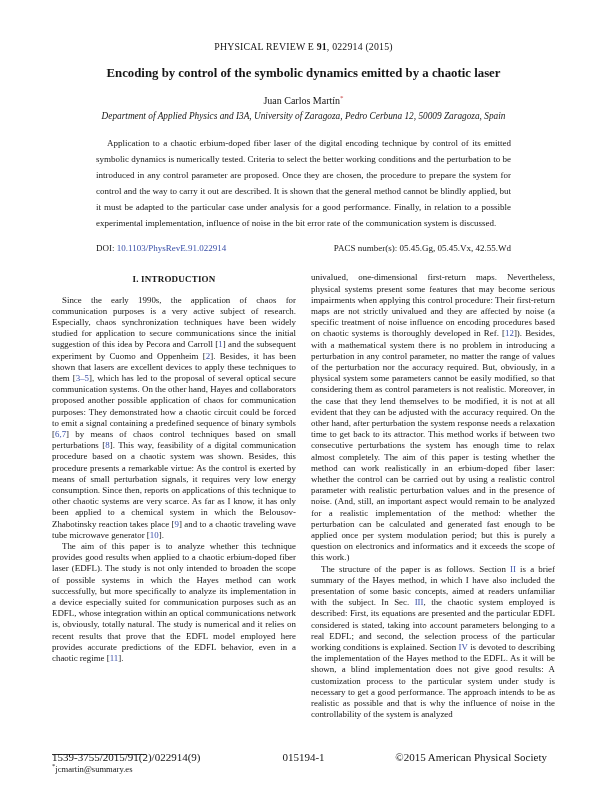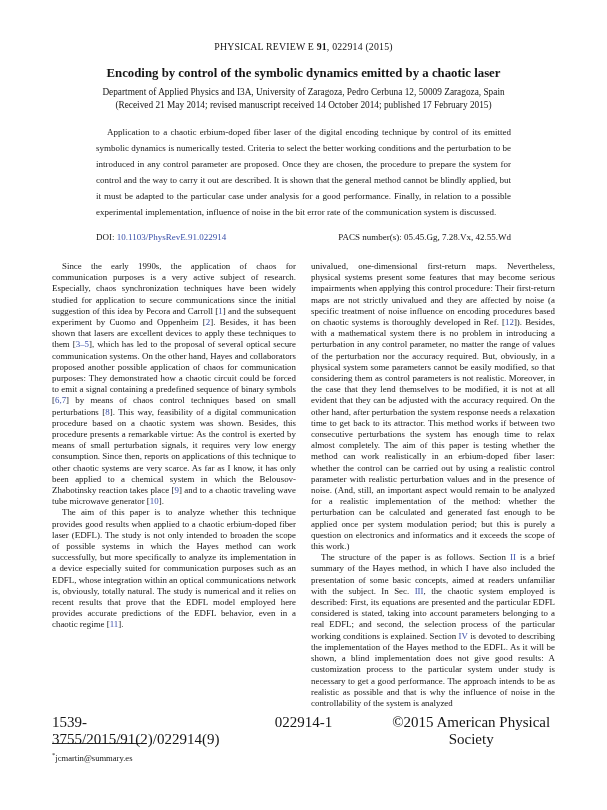--- a/index.html
+++ b/index.html
@@ -17,21 +17,21 @@
     padding: 41px 52px 0 52px;
   }
   .journal-line { text-align: center; font-size: 9.8px; letter-spacing: 0.2px; }
   .journal-line .vol { font-weight: 700; }
   .paper-title {
     text-align: center; font-size: 12.8px; font-weight: 700;
     margin: 14px 0 0 0; line-height: 1.25; font-family: Liberation Serif, serif;
   }
   .author-line { text-align: center; font-size: 10px; margin-top: 12px; }
   .author-line sup { font-size: 7px; color: #c43b3b; }
-  .affiliation { text-align: center; font-size: 9.3px; margin-top: 5px; }
+  .affiliation { text-align: center; font-style: italic; font-size: 9.3px; margin-top: 5px; }
   .received { text-align: center; font-size: 9.3px; margin-top: 3px; }
   .abstract {
     margin: 14px 44px 0 44px;
     font-size: 9px; line-height: 16px;
     text-align: justify; text-indent: 11px;
   }
   .doi-row {
     display: flex; justify-content: space-between;
     margin: 12px 44px 0 44px; font-size: 9px; text-align: right;
   }
@@ -49,70 +49,73 @@
   p.para { margin: 0; }
   p.para.indent { text-indent: 10px; }
   .ref-link { color: #3a50a8; cursor: pointer; font-family: Liberation Serif, serif; }
   .footnote-block { margin-top: auto; font-size: 8.6px; padding-bottom: 2px; }
   .footnote-rule {
     width: 94px; border: none; border-top: 1px solid #333;
     margin: 0 0 5px 0;
   }
   .footnote-block sup { font-size: 6.5px; }
   .footer {
-    position: absolute; left: 52px; right: 52px; bottom: 26px;
-    display: flex; font-size: 15px;
+    position: absolute; left: 52px; right: 52px; bottom: 11px;
+    display: flex; font-size: 11px;
   }
   .footer > span:nth-child(1) { flex: 1; text-align: left; }
   .footer > span:nth-child(2) { flex: 1; text-align: center; }
   .footer > span:nth-child(3) { flex: 1; text-align: center; }
 </style>
 </head>
 <body>
 
 <div class="page">
 
   <div class="journal-line">
     <span>PHYSICAL REVIEW E </span><span class="vol">91</span><span>, 022914 (2015)</span>
   </div>
 
   <h1 class="paper-title">Encoding by control of the symbolic dynamics emitted by a chaotic laser</h1>
 
+  <div class="author-line">
+    <span>Juan Carlos Martín</span><sup>*</sup>
+  </div>
 
   <div class="affiliation">Department of Applied Physics and I3A, University of Zaragoza, Pedro Cerbuna 12, 50009 Zaragoza, Spain</div>
 
-  <div class="received">(Received 21 May 2014; revised manuscript received 14 October 2014; published 17 February 2015)</div>
 
   <div class="abstract">Application to a chaotic erbium-doped fiber laser of the digital encoding technique by control of its emitted symbolic dynamics is numerically tested. Criteria to select the better working conditions and the perturbation to be introduced in any control parameter are proposed. Once they are chosen, the procedure to prepare the system for control and the way to carry it out are described. It is shown that the general method cannot be blindly applied, but it must be adapted to the particular case under analysis for a good performance. Finally, in relation to a possible experimental implementation, influence of noise in the bit error rate of the communication system is discussed.</div>
 
   <div class="doi-row">
     <span>
       <span>DOI: </span><span class="link-blue">10.1103/PhysRevE.91.022914</span>
     </span>
-    <span>PACS number(s):  05.45.Gg, 7.28.Vx, 42.55.Wd</span>
+    <span>PACS number(s):  05.45.Gg, 05.45.Vx, 42.55.Wd</span>
   </div>
 
   <div class="columns">
     <div class="col col-left">
+      <h2 class="section-heading">I. INTRODUCTION</h2>
       <div>
           <p class="para indent"><span>Since the early 1990s, the application of chaos for communication purposes is a very active subject of research. Especially, chaos synchronization techniques have been widely studied for application to secure communications since the initial suggestion of this idea by Pecora and Carroll [</span><span class="ref-link">1</span><span>] and the subsequent experiment by Cuomo and Oppenheim [</span><span class="ref-link">2</span><span>]. Besides, it has been shown that lasers are excellent devices to apply these techniques to them [</span><span class="ref-link">3–5</span><span>], which has led to the proposal of several optical secure communication systems. On the other hand, Hayes and collaborators proposed another possible application of chaos for communication purposes: They demonstrated how a chaotic circuit could be forced to emit a signal containing a predefined sequence of binary symbols [</span><span class="ref-link">6,7</span><span>] by means of chaos control techniques based on small perturbations [</span><span class="ref-link">8</span><span>]. This way, feasibility of a digital communication procedure based on a chaotic system was shown. Besides, this procedure presents a remarkable virtue: As the control is exerted by means of small perturbation signals, it requires very low energy consumption. Since then, reports on applications of this technique to other chaotic systems are very scarce. As far as I know, it has only been applied to a chemical system in which the Belousov-Zhabotinsky reaction takes place [</span><span class="ref-link">9</span><span>] and to a chaotic traveling wave tube microwave generator [</span><span class="ref-link">10</span><span>].</span></p>
           <p class="para indent"><span>The aim of this paper is to analyze whether this technique provides good results when applied to a chaotic erbium-doped fiber laser (EDFL). The study is not only intended to broaden the scope of possible systems in which the Hayes method can work successfully, but more specifically to analyze its implementation in a device especially suited for communication purposes such as an EDFL, whose integration within an optical communications network is, obviously, totally natural. The study is numerical and it relies on recent results that prove that the EDFL model employed here provides accurate predictions of the EDFL behavior, even in a chaotic regime [</span><span class="ref-link">11</span><span>].</span></p>
         </div>
       <div class="footnote-block">
         <hr class="footnote-rule">
         <span><sup>*</sup><span>jcmartin@summary.es</span></span>
       </div>
     </div>
     <div class="col col-right">
       <div>
           <p class="para"><span>univalued, one-dimensional first-return maps. Nevertheless, physical systems present some features that may become serious impairments when applying this control procedure: Their first-return maps are not strictly univalued and they are affected by noise (a specific treatment of noise influence on encoding procedures based on chaotic systems is thoroughly developed in Ref. [</span><span class="ref-link">12</span><span>]). Besides, with a mathematical system there is no problem in introducing a perturbation in any control parameter, no matter the range of values of the perturbation nor the accuracy required. But, obviously, in a physical system some parameters cannot be easily modified, so that considering them as control parameters is not realistic. Moreover, in the case that they lend themselves to be modified, it is not at all evident that they can be adjusted with the accuracy required. On the other hand, after perturbation the system response needs a relaxation time to get back to its attractor. This method works if between two consecutive perturbations the system has enough time to relax almost completely. The aim of this paper is testing whether the method can work realistically in an erbium-doped fiber laser: whether the control can be carried out by using a realistic control parameter with realistic perturbation values and in the presence of noise. (And, still, an important aspect would remain to be analyzed for a realistic implementation of the method: whether the perturbation can be calculated and generated fast enough to be applied once per system modulation period; but this is purely a question on electronics and informatics and it exceeds the scope of this work.)</span></p>
           <p class="para indent"><span>The structure of the paper is as follows. Section </span><span class="ref-link">II</span><span> is a brief summary of the Hayes method, in which I have also included the presentation of some basic concepts, aimed at readers unfamiliar with the subject. In Sec. </span><span class="ref-link">III</span><span>, the chaotic system employed is described: First, its equations are presented and the particular EDFL considered is stated, taking into account parameters belonging to a real EDFL; and second, the selection process of the particular working conditions is explained. Section </span><span class="ref-link">IV</span><span> is devoted to describing the implementation of the Hayes method to the EDFL. As it will be shown, a blind implementation does not give good results: A customization process to the particular system under study is necessary to get a good performance. The approach intends to be as realistic as possible and that is why the influence of noise in the controllability of the system is analyzed</span></p>
         </div>
     </div>
   </div>
 
   <div class="footer">
     <span>1539-3755/2015/91(2)/022914(9)</span>
-    <span>022914-1</span>
+    <span>015194-1</span>
     <span>©2015 American Physical Society</span>
   </div>
 
 </div>
 
 </body></html>

